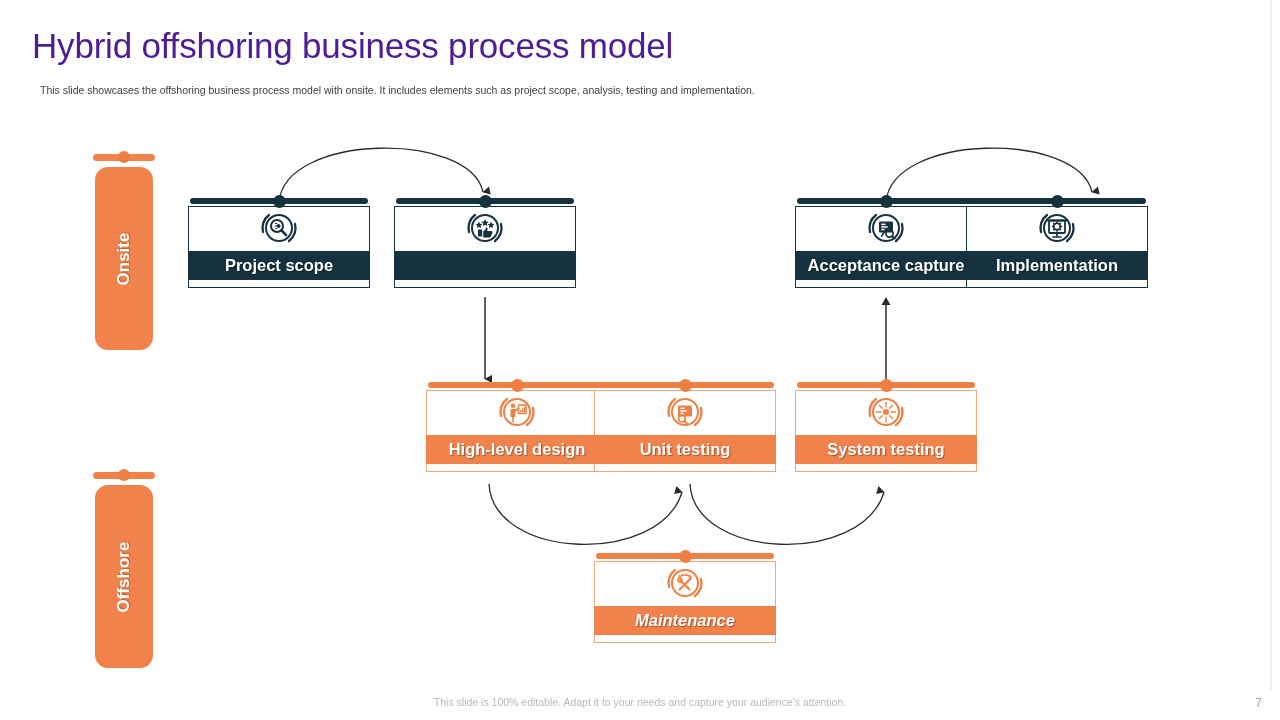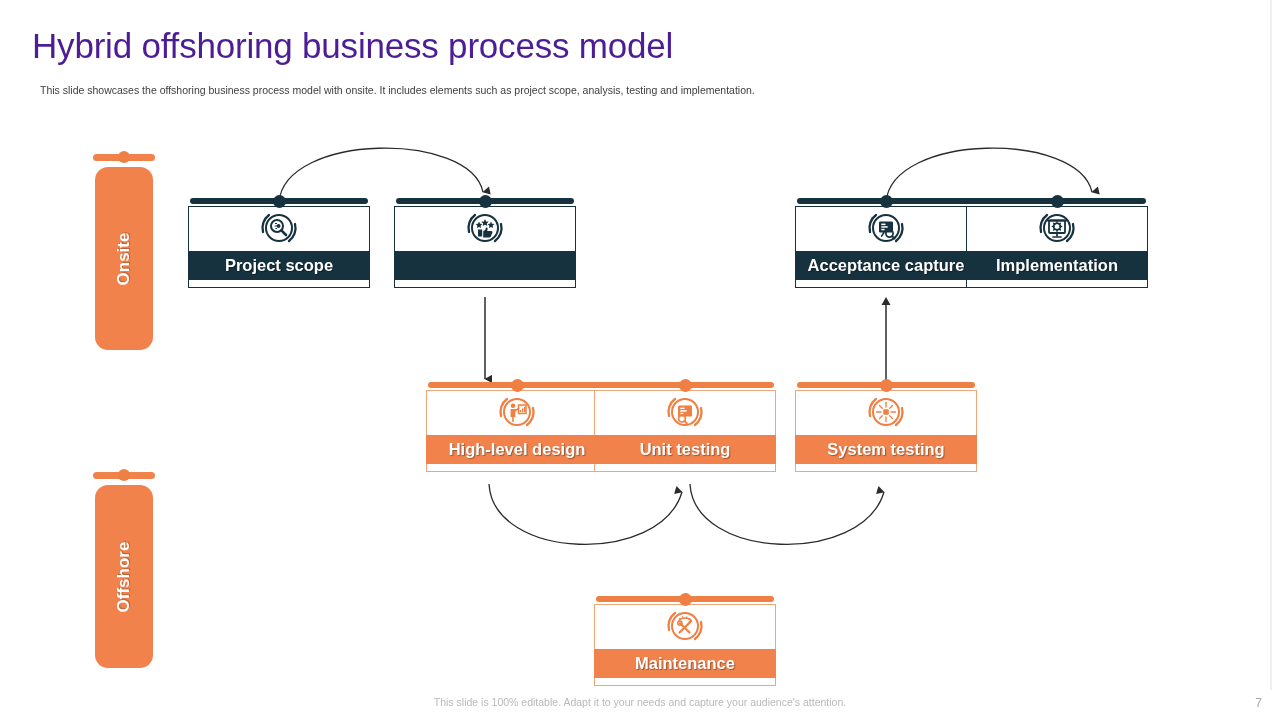--- a/index.html
+++ b/index.html
@@ -363,21 +363,21 @@
           <line x1="23.3" y1="29.7" x2="20.5" y2="32.5"></line>
         </g>
         <path d="M26.2,17.6 l.8,-1.6 .8,1.6 z" fill="#ef7f42"></path>
       </svg>
     </div>
     <div class="card-topbar"></div>
     <div class="card-topdot"></div>
     <div class="card-label">System testing</div>
   </div>
 
-  <div class="card theme-orange" style="left:594px; top:596px;">
+  <div class="card theme-orange" style="left:594px; top:553px;font-style:italic;">
     <div class="card-box"></div>
     <div class="band"></div>
     <div class="card-icon-wrap">
       <svg viewBox="0 0 54 52" width="54" height="52">
         <path d="M11,30 a16,16 0 0 1 6,-17" fill="none" stroke="#ef7f42" stroke-width="2.3" stroke-linecap="round"></path>
         <path d="M43,22 a16,16 0 0 1 -6,17" fill="none" stroke="#ef7f42" stroke-width="2.3" stroke-linecap="round"></path>
         <circle cx="27" cy="26" r="13" fill="none" stroke="#ef7f42" stroke-width="2"></circle>
         <path d="M20.5,20.5 a9.5,9.5 0 0 1 13,0" fill="none" stroke="#ef7f42" stroke-width="1.5"></path>
         <g stroke="#ef7f42" stroke-width="1.2" stroke-linecap="round">
           <line x1="21.6" y1="18.4" x2="22.6" y2="19.6"></line>

